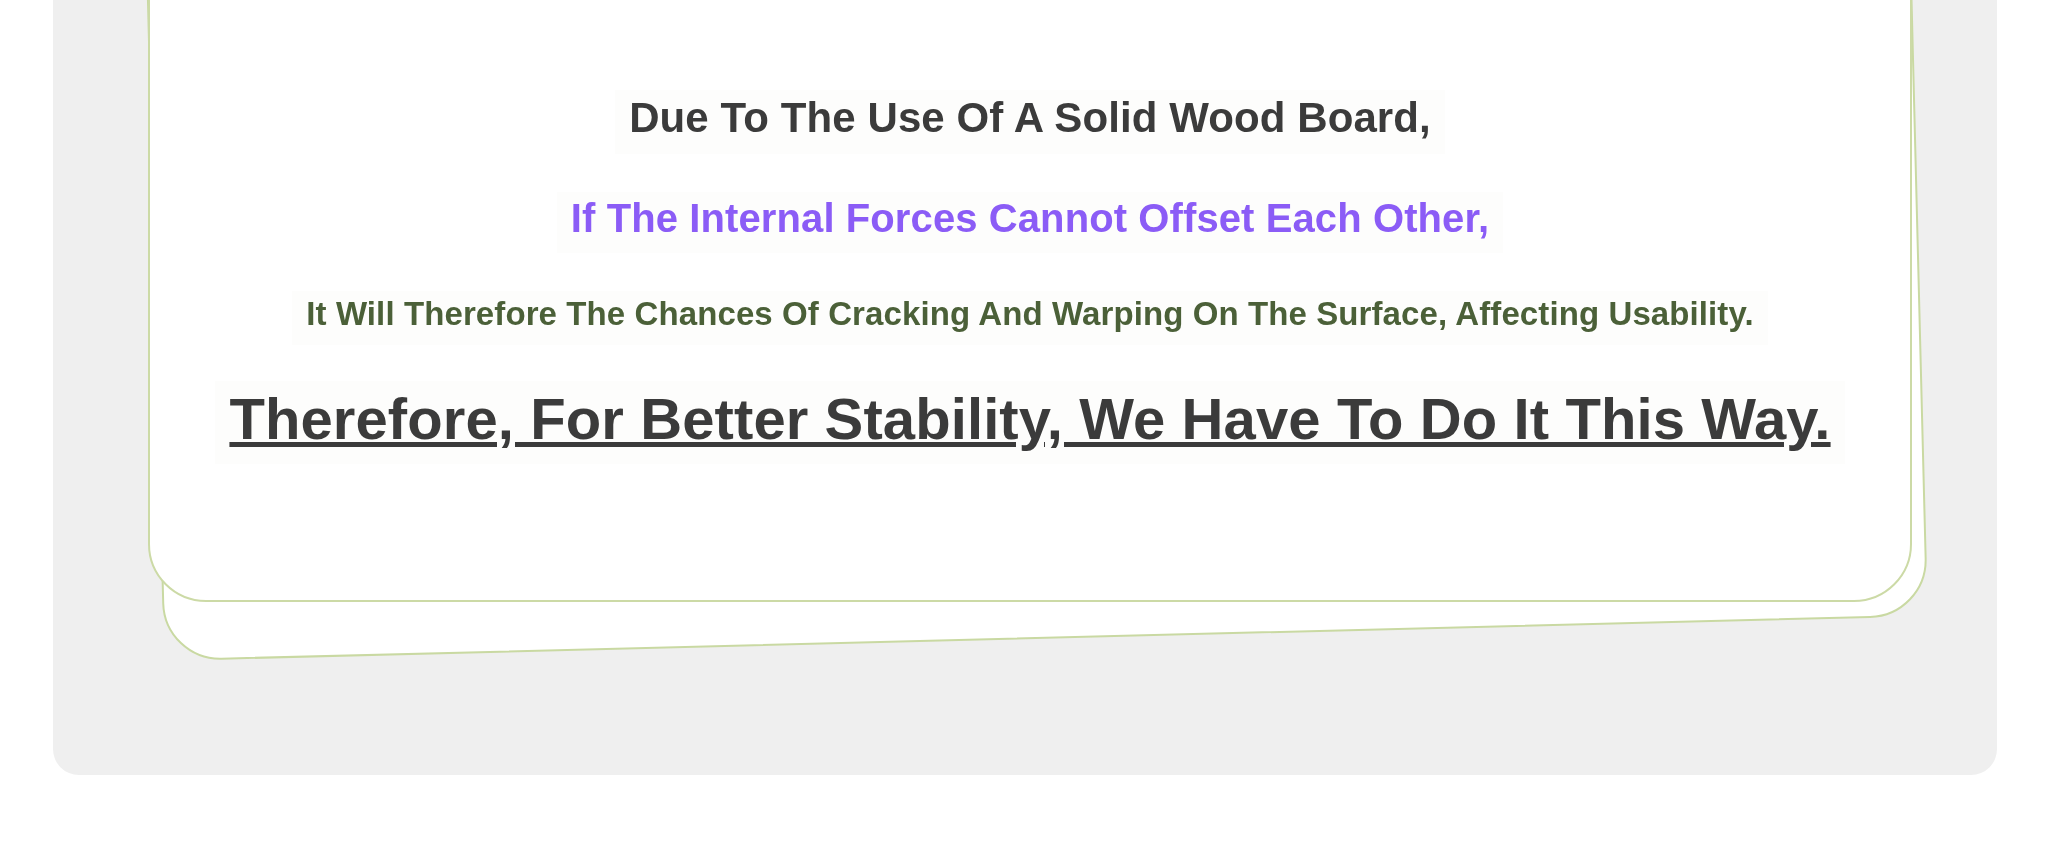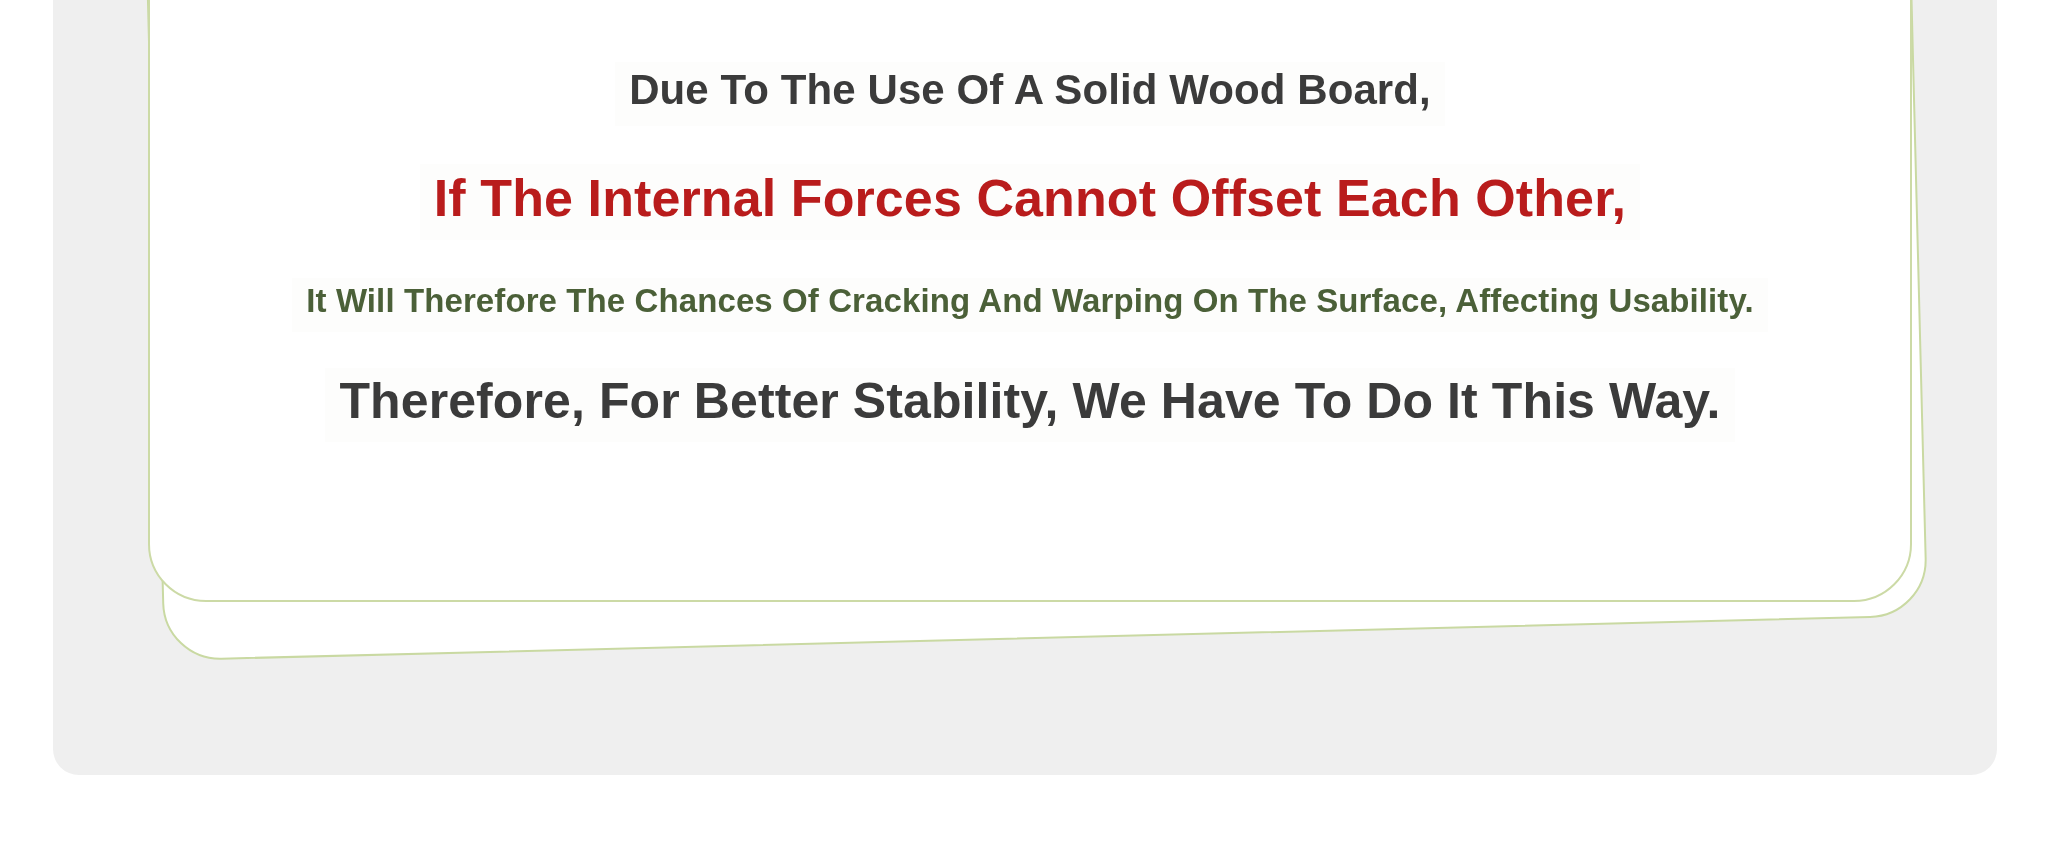--- a/index.html
+++ b/index.html
@@ -80,41 +80,43 @@
     letter-spacing: 0.1px;
     background: #fdfdfc;
     padding: 4px 14px 12px 14px;
   }
 
   .line-1 {
     font-size: 42px;
     font-weight: 700;
     color: #3b3b3b;
     margin-bottom: 38px;
+    margin-top: 28px;
   }
 
   .line-2 {
-    font-size: 52px;
+    font-size: 40px;
     font-weight: 700;
-    color: #b91c1c;
+    color: #8b5cf6;
     margin-bottom: 38px;
   }
 
   .line-3 {
     font-size: 33px;
     font-weight: 700;
     color: #4b6038;
     margin-bottom: 36px;
   }
 
   .line-4 {
-    font-size: 50px;
+    font-size: 58px;
     font-weight: 700;
     color: #3b3b3b;
     margin-bottom: 0;
+    text-decoration: underline;
   }
 </style>
 </head>
 <body>
 
 <div class="stage">
 
   <div class="gray-panel"></div>
 
   <div class="ghost-card"></div>

